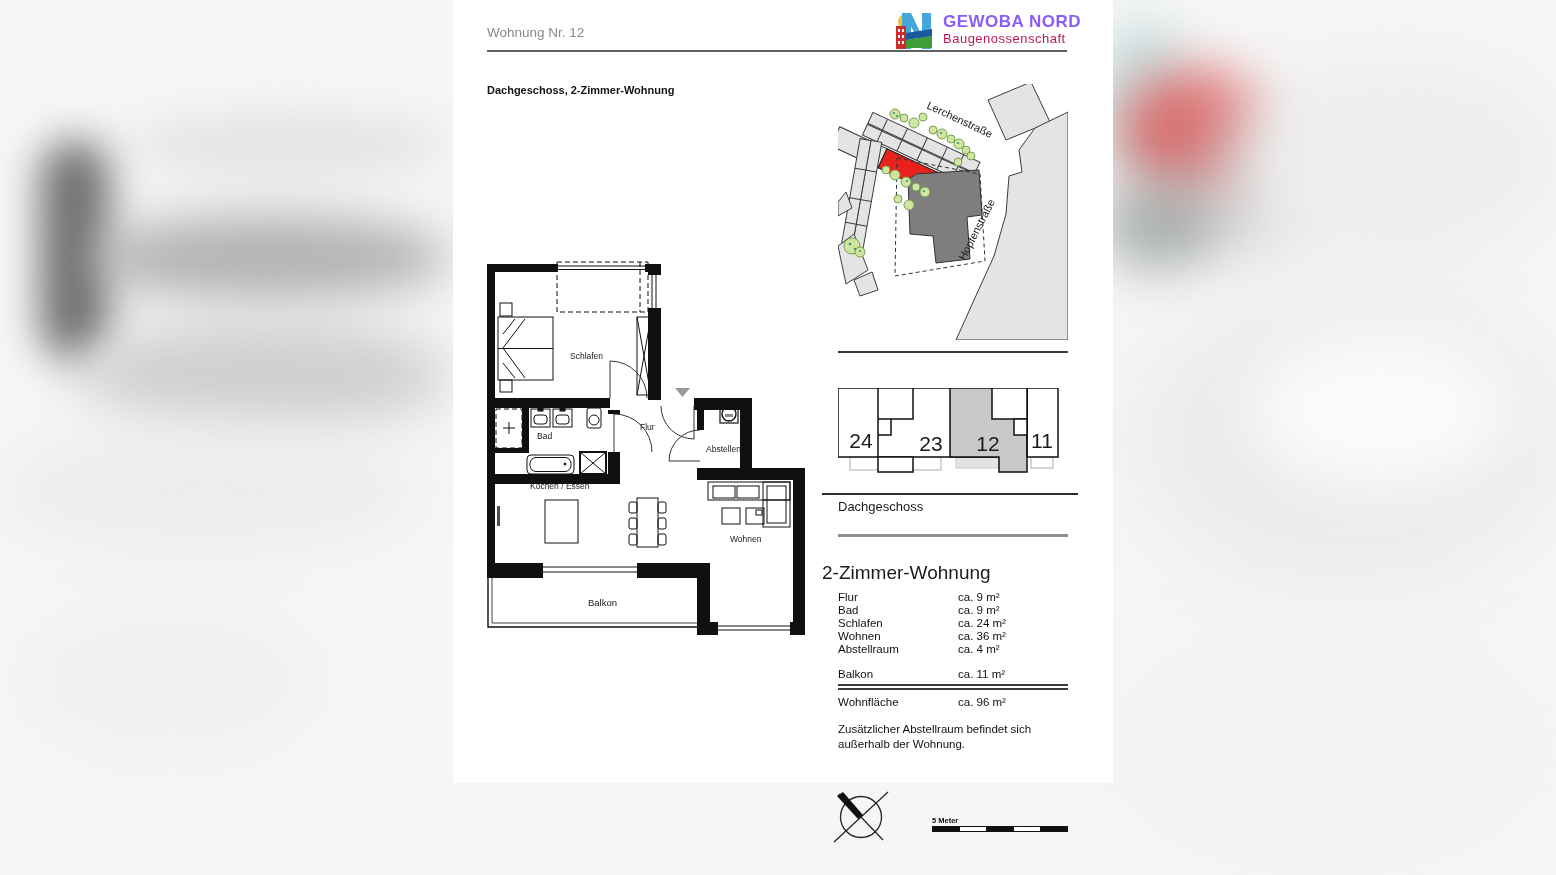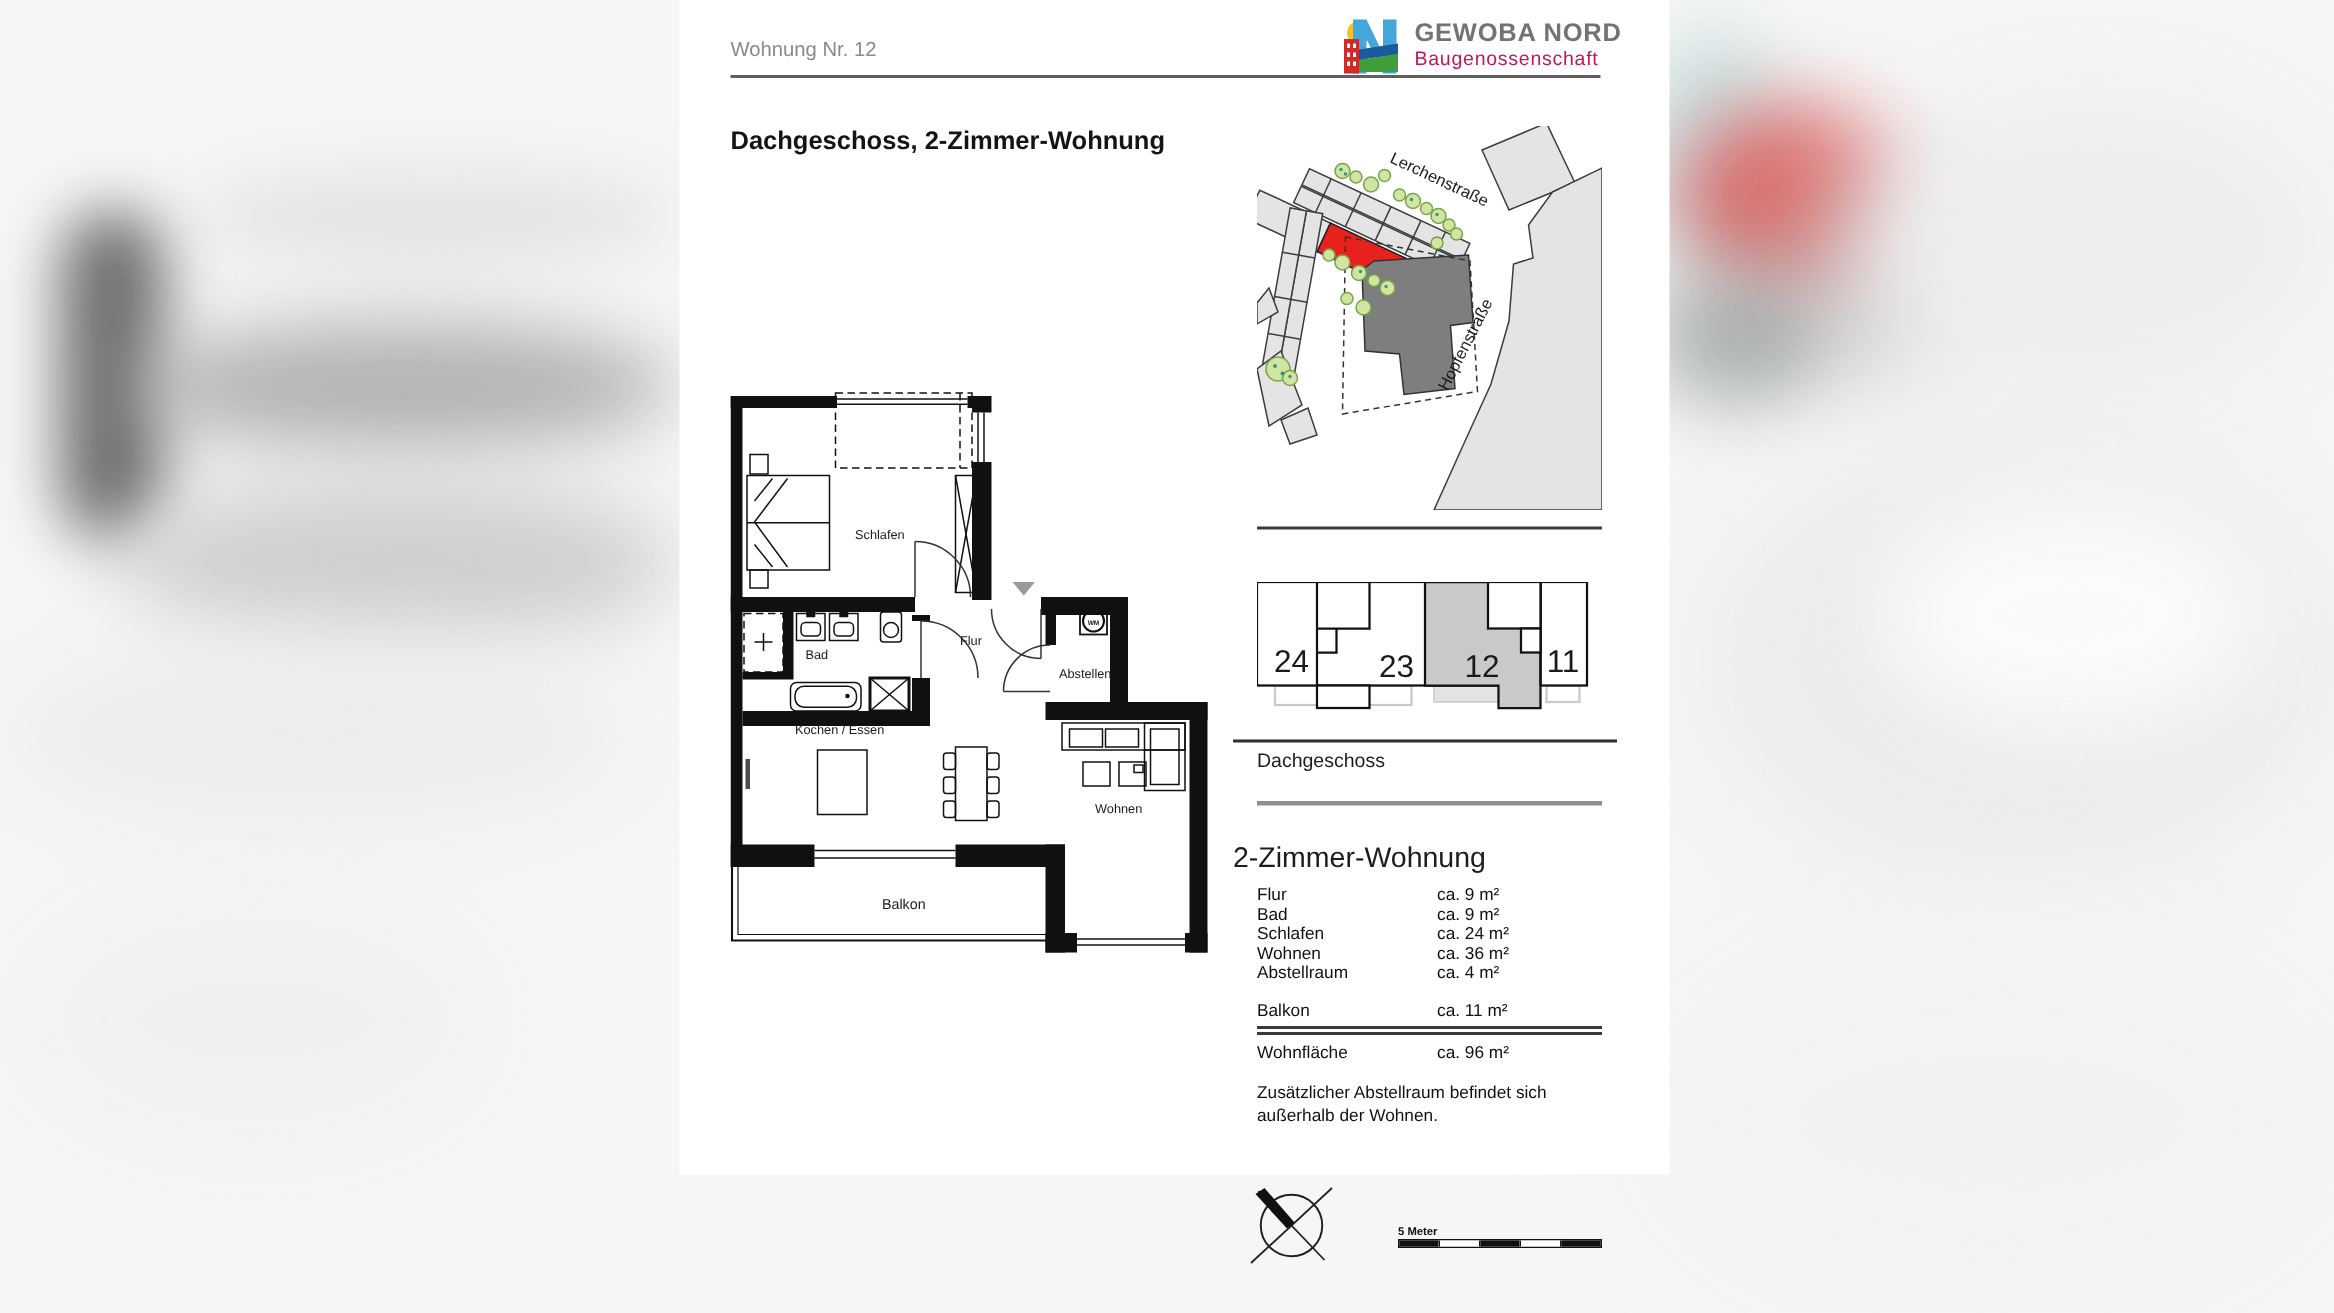--- a/index.html
+++ b/index.html
@@ -4,23 +4,23 @@
 <style>
   html,body{margin:0;padding:0;}
   body{width:1556px;height:875px;overflow:hidden;background:#f6f6f6;
        font-family:"Liberation Sans",sans-serif;position:relative;}
   .blob{position:absolute;border-radius:50%;pointer-events:none;}
   #page{position:absolute;left:453px;top:0;width:660px;height:783px;background:#fff;}
   .abs{position:absolute;}
   #apartment-no{left:34px;top:25px;font-size:13.5px;color:#8a8a8a;}
   #header-rule{left:34px;top:50px;width:580px;height:2px;background:#606060;}
   #logo{left:442px;top:10px;width:230px;height:42px;}
-  #logo-title{left:490px;top:12px;font-size:17px;font-weight:bold;color:#737373;letter-spacing:.5px;}
+  #logo-title{left:490px;top:12px;font-size:17px;font-weight:bold;color:#8b5cf6;letter-spacing:.5px;}
   #logo-sub{left:490px;top:31px;font-size:13px;color:#be185d;letter-spacing:.5px;}
-  #page-title{left:34px;top:84px;font-size:17px;font-weight:bold;color:#141414;}
+  #page-title{left:34px;top:84px;font-size:11px;font-weight:bold;color:#141414;}
   #floorplan{left:34px;top:256px;}
   #sitemap{left:385px;top:84px;}
   #map-rule{left:385px;top:351px;width:230px;height:2px;background:#3a3a3a;}
   #units{left:385px;top:388px;}
   #sec-rule{left:369px;top:493px;width:256px;height:1.5px;background:#2e2e2e;}
   #floor-heading{left:385px;top:499px;font-size:13px;color:#1c1c1c;}
   #floor-rule{left:385px;top:534px;width:230px;height:3px;background:#8f8f8f;}
   #type-heading{left:369px;top:562px;font-size:19px;color:#1c1c1c;}
   .tbl{left:385px;width:232px;font-size:11.5px;color:#111;}
   .trow{position:relative;height:13px;line-height:13px;}
@@ -339,21 +339,21 @@
   </div>
   <div class="abs" id="dbl-rule-a"></div>
   <div class="abs" id="dbl-rule-b"></div>
   <div class="abs tbl" id="total-row">
     <div class="trow">
       <span>Wohnfläche</span>
       <span class="tval">ca. 96 m²</span>
     </div>
   </div>
 
-  <div class="abs" id="note">Zusätzlicher Abstellraum befindet sich außerhalb der Wohnen.</div>
+  <div class="abs" id="note">Zusätzlicher Abstellraum befindet sich außerhalb der Wohnung.</div>
 
   <svg class="abs" id="compass" width="72" height="72" viewBox="0 0 72 72">
     <circle cx="36" cy="36" r="20.5" fill="none" stroke="#222" stroke-width="1.3"></circle>
     <line x1="9" y1="61" x2="63" y2="11" stroke="#222" stroke-width="1.2"></line>
     <line x1="14" y1="13" x2="58" y2="59" stroke="#222" stroke-width="1.2"></line>
     <polygon points="33,38 12,15 18,11 38,34" fill="#111"></polygon>
   </svg>
 
   <div class="abs" id="scalebar">
     <div class="sb-b"></div>

